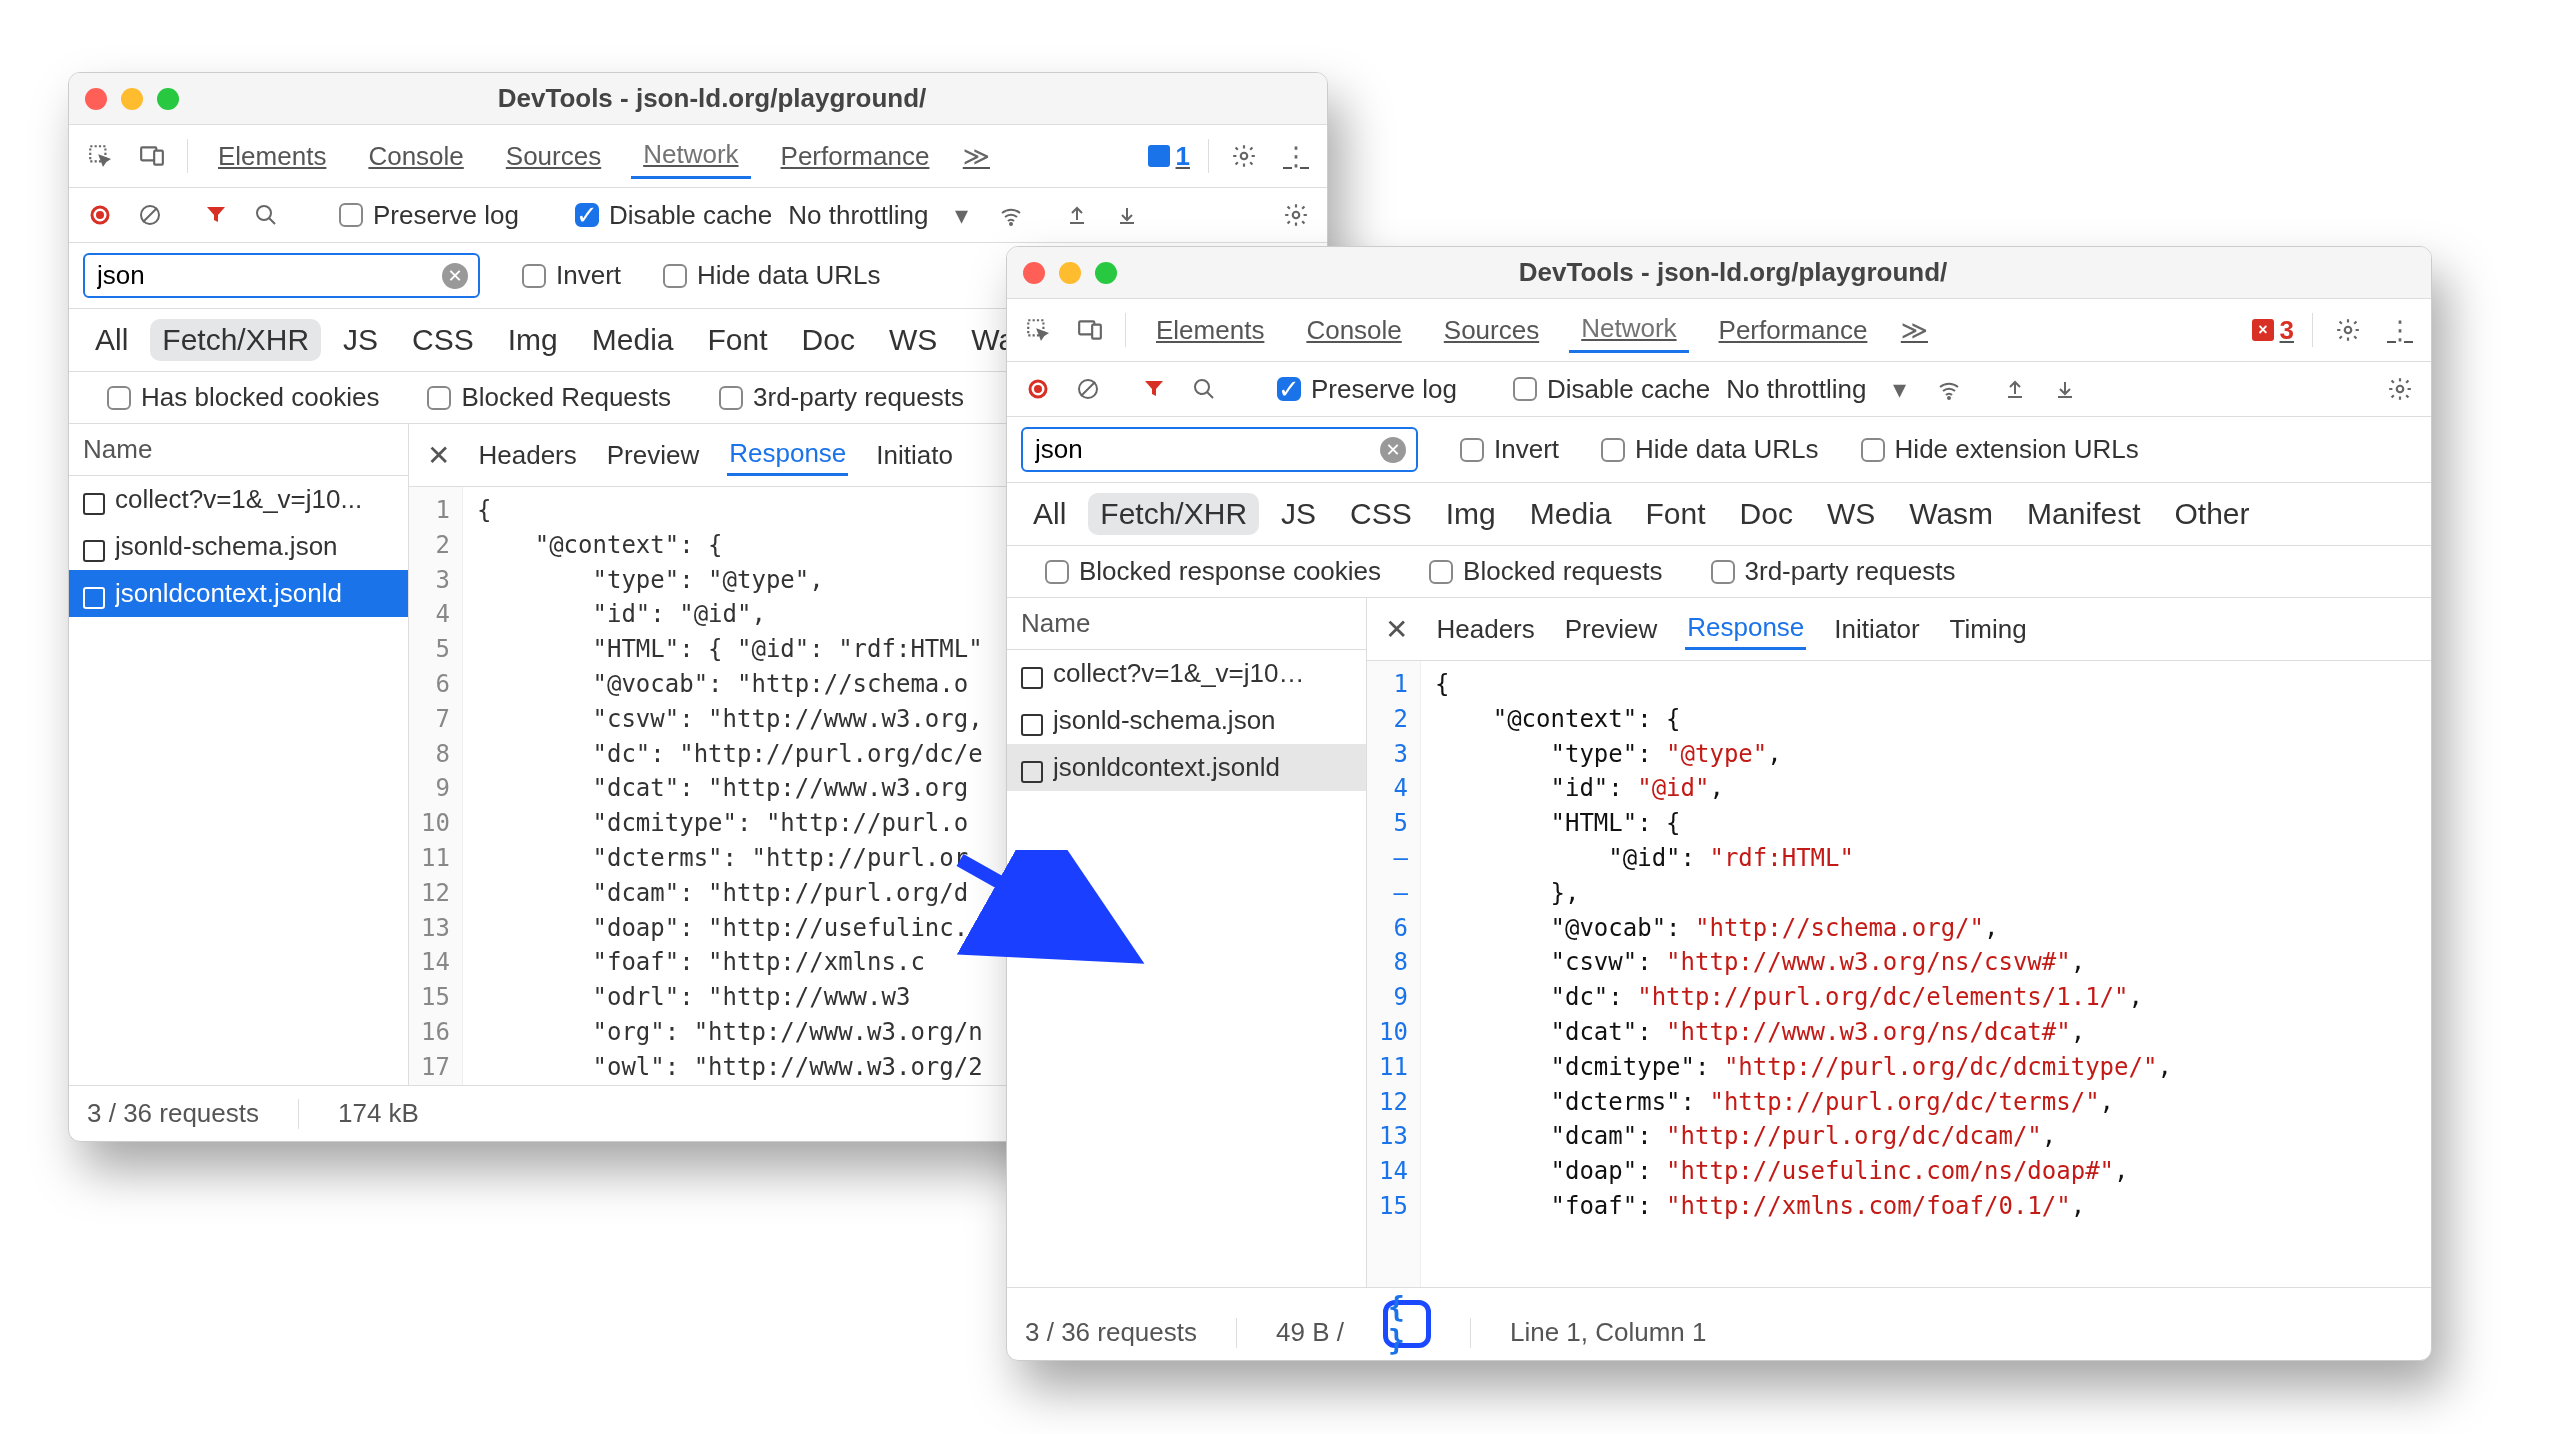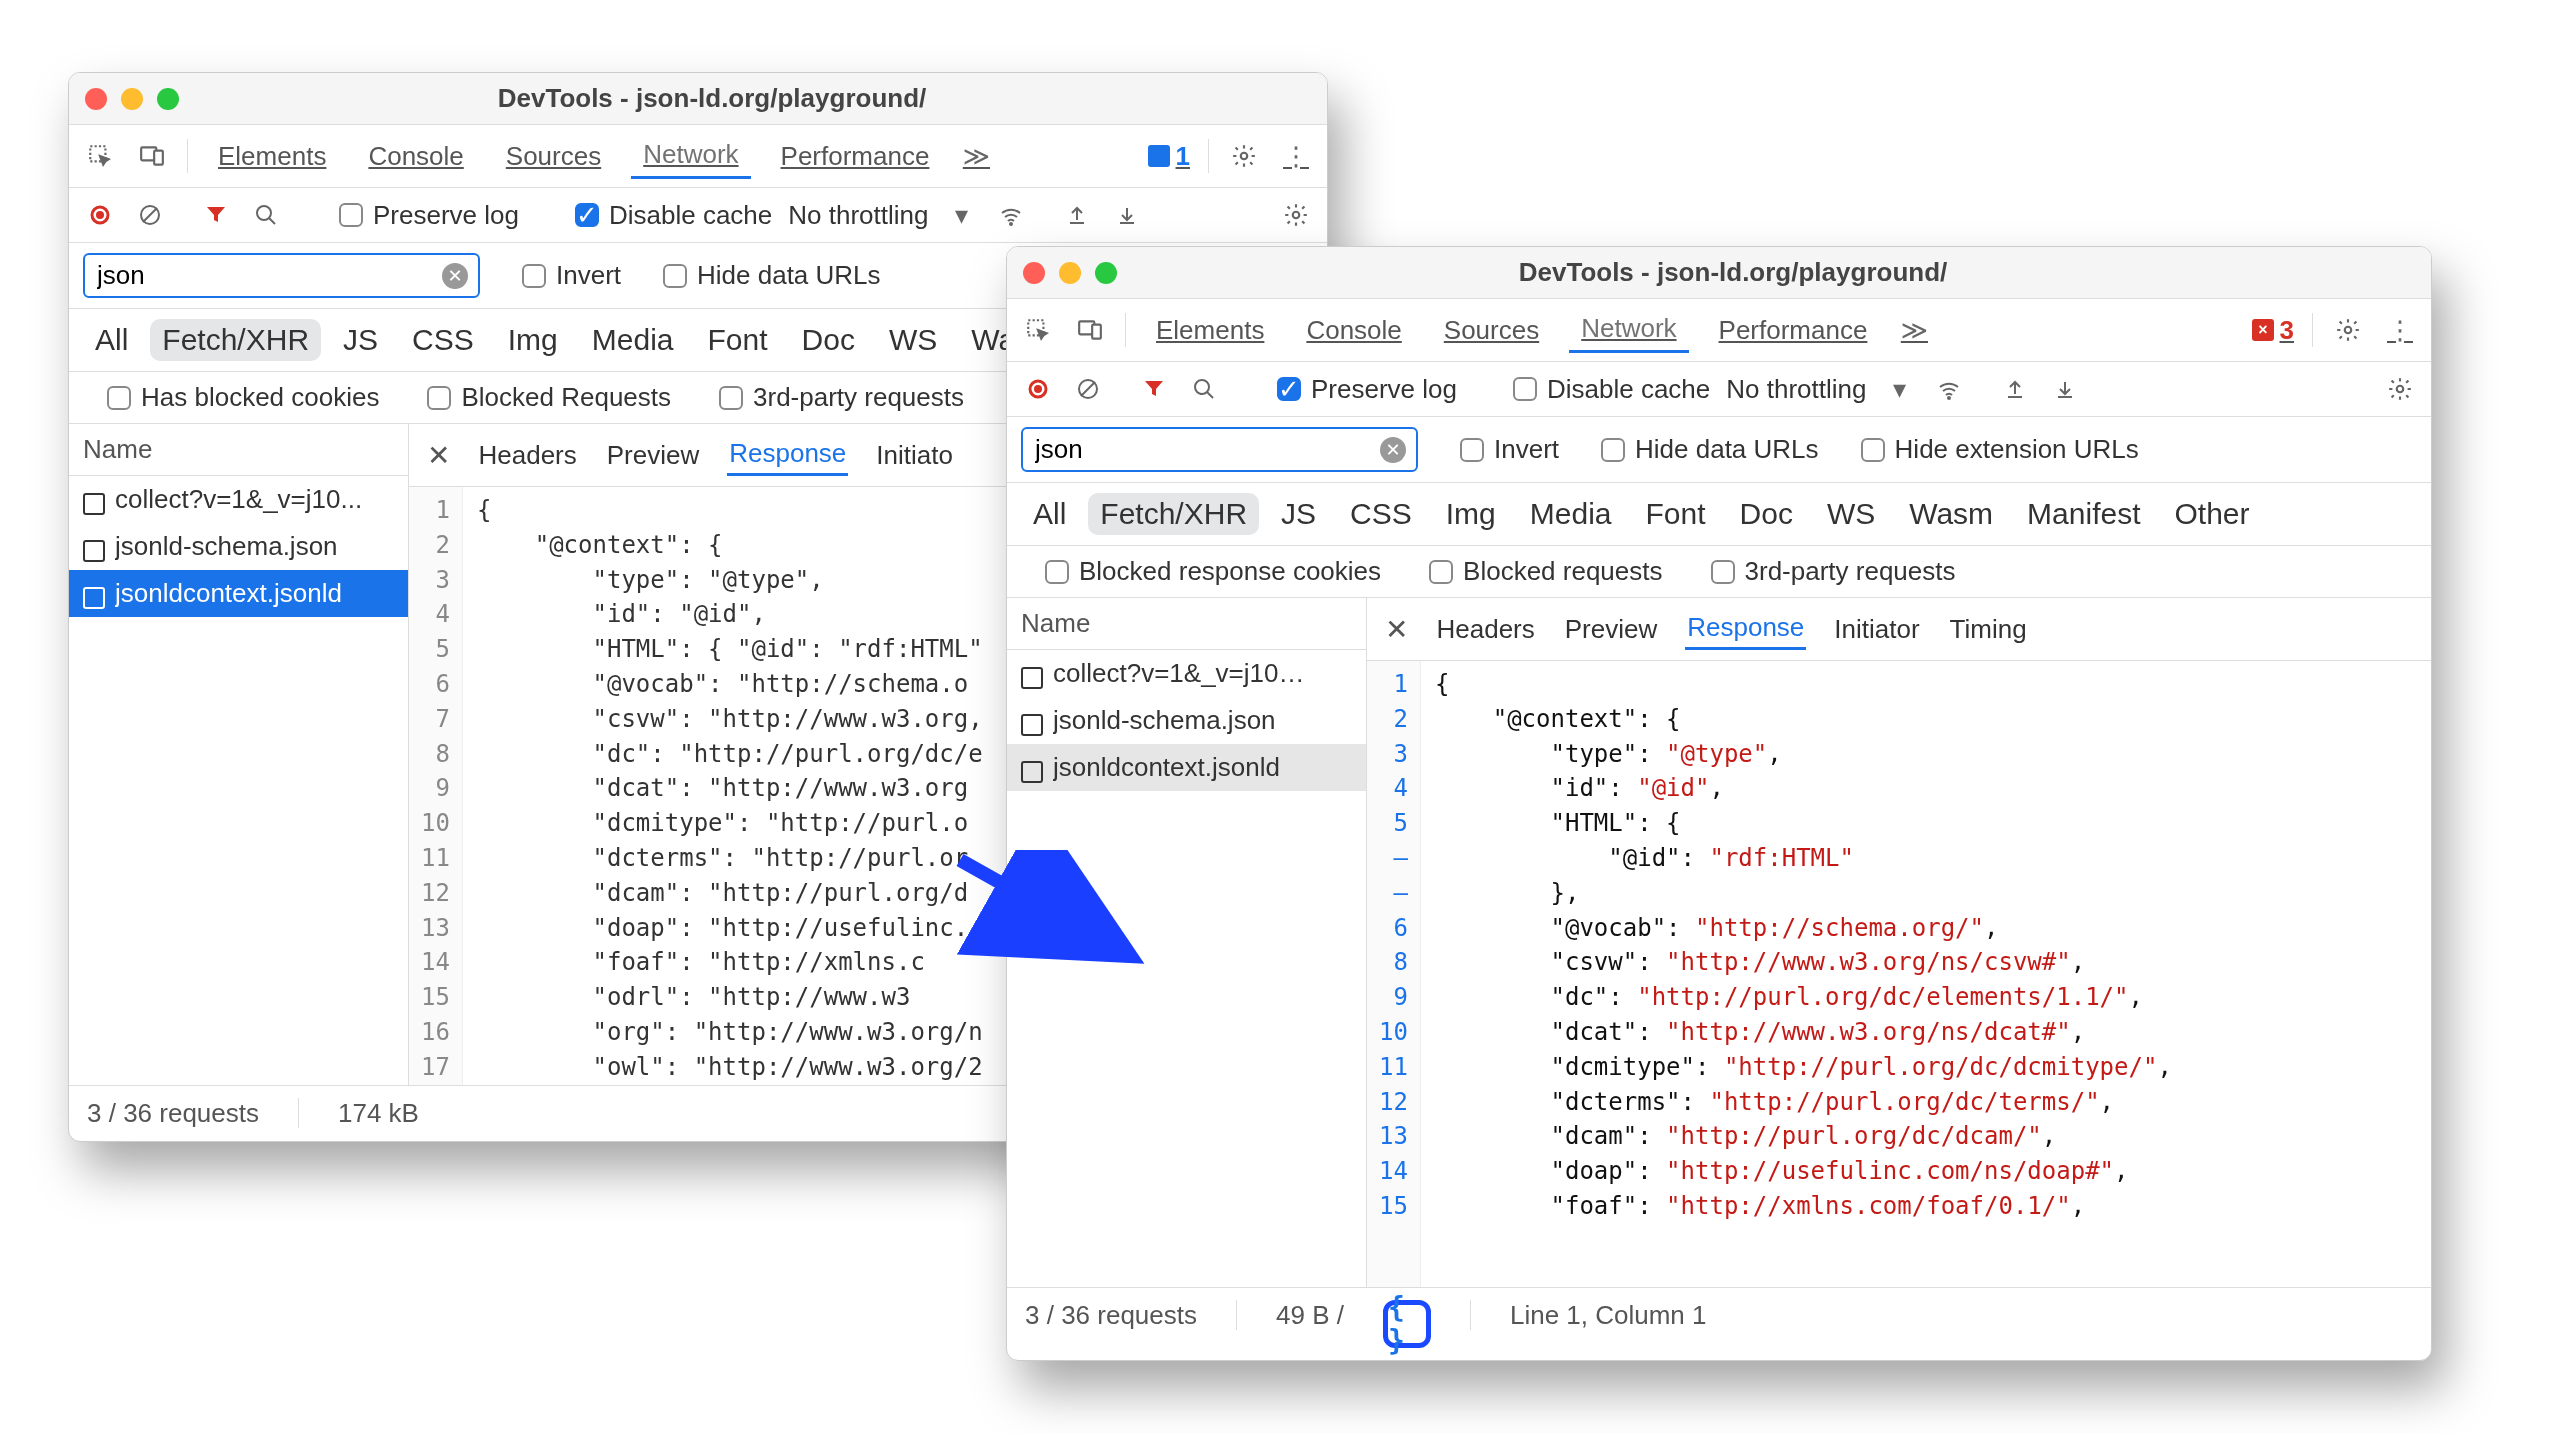--- a/index.html
+++ b/index.html
@@ -89,21 +89,21 @@
   .dtab.active { color:#1a73e8; border-bottom:3px solid #1a73e8; }
   .close-x { font-size:28px; color:#555; }
 
   .code { flex:1; display:flex; overflow:auto; font-family: Menlo, Consolas, monospace; font-size:24px; line-height:1.45; }
   .gutter { text-align:right; padding:6px 12px; color:#888; background:#fafafa; border-right:1px solid #eee; user-select:none; }
   .gutter.blue { color:#1a73e8; }
   .lines { padding:6px 14px; white-space:pre; }
   .k { color:#111; } 
   .s { color:#c41a16; } 
 
-  .status { display:flex; align-items:flex-start; gap:39px; padding:12px 18px; border-top:1px solid #ddd; font-size:26px; color:#555; }
+  .status { display:flex; align-items:flex-end; gap:39px; padding:12px 18px; border-top:1px solid #ddd; font-size:26px; color:#555; }
   .divider { width:1px; height:30px; background:#ddd; }
   .pp-btn { width:48px; height:48px; border:5px solid #1a49ff; border-radius:12px; display:flex; align-items:center; justify-content:center; color:#1a73e8; font-family:monospace; font-size:28px; font-weight:bold; }
 
   .arrow {
     position:absolute; pointer-events:none;
     z-index: 50;
   }
 
   
   svg { display:block; }

